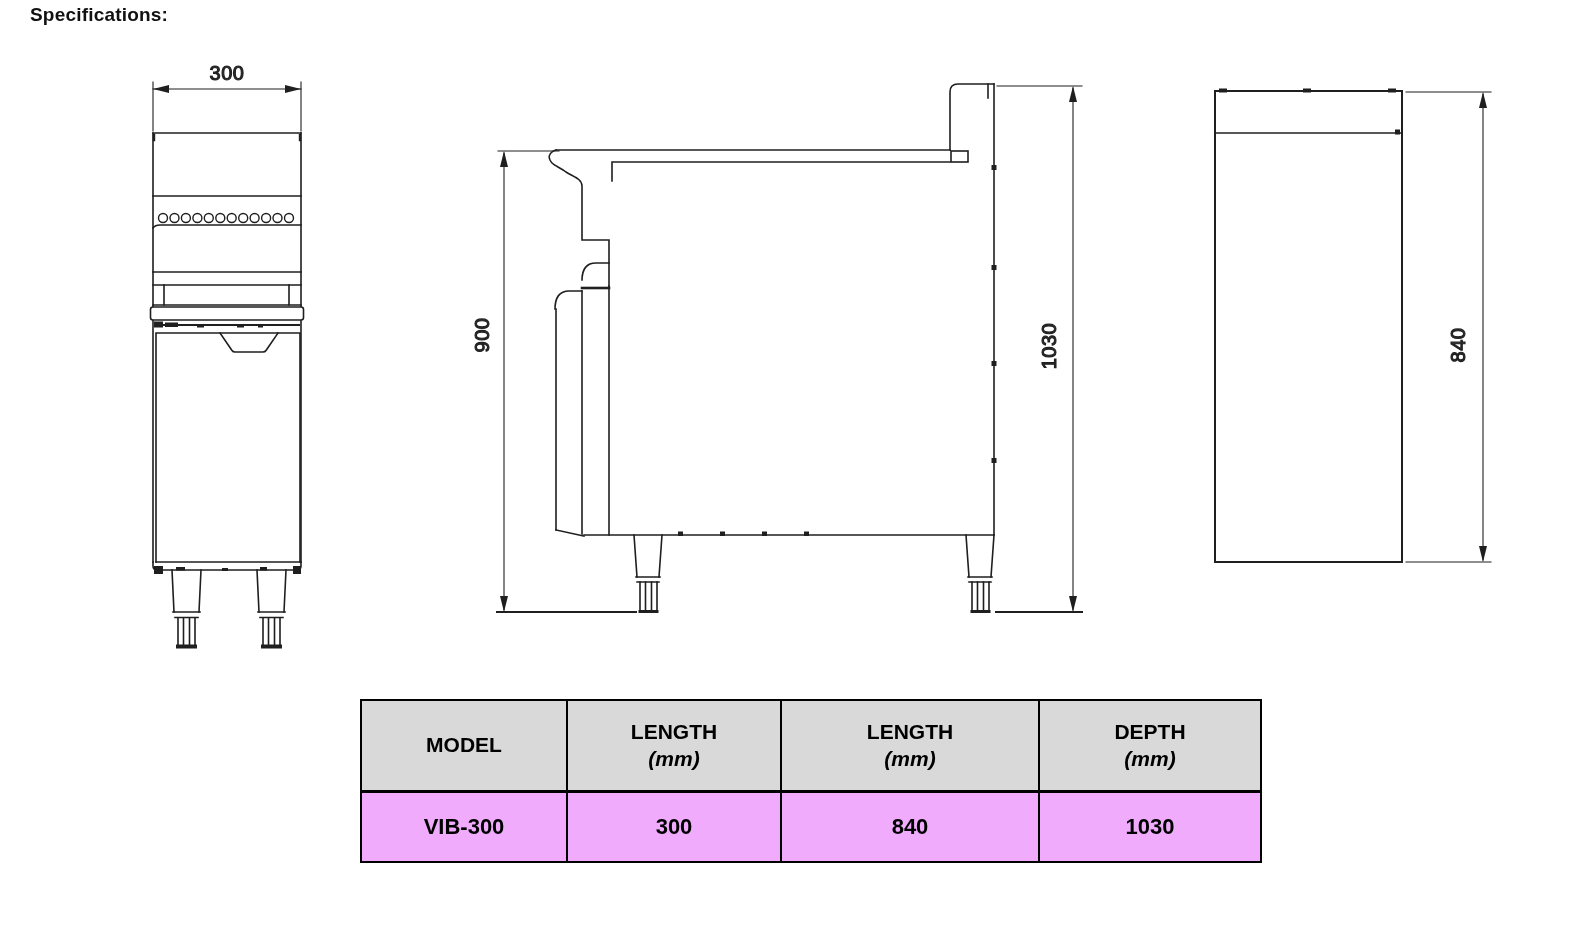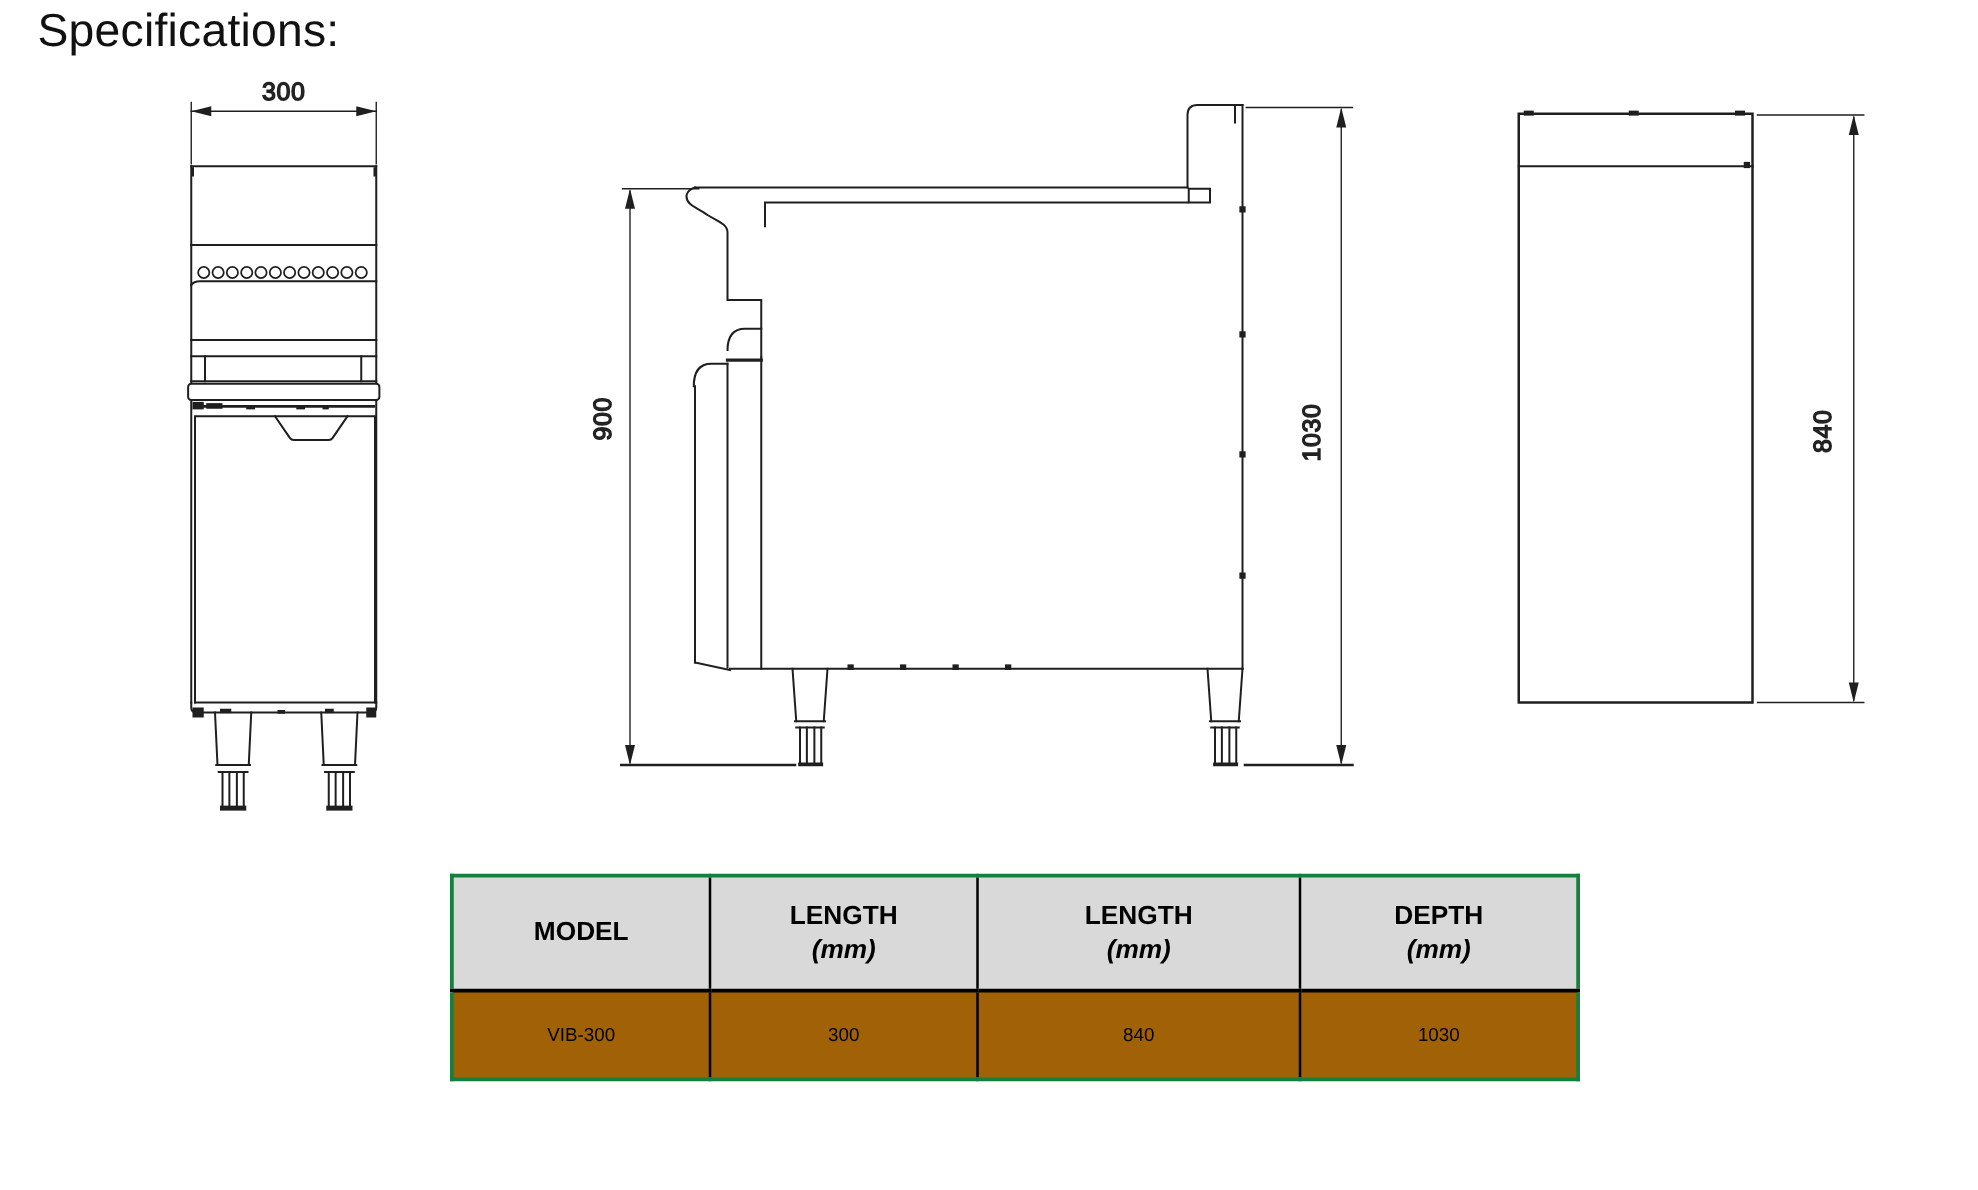--- a/index.html
+++ b/index.html
@@ -1,26 +1,26 @@
 <!DOCTYPE html>
 <html><head>
 <meta charset="utf-8">
 <style>
   html,body{margin:0;padding:0;background:#ffffff;}
   body{width:1582px;height:952px;position:relative;font-family:"Liberation Sans",sans-serif;overflow:hidden;}
   .sheet{position:absolute;inset:0;background:#ffffff;}
-  .title{position:absolute;left:30px;top:4px;font-size:37px;font-weight:normal;color:#111;letter-spacing:.2px;text-align:center;}
+  .title{position:absolute;left:30px;top:4px;font-size:19px;font-weight:bold;color:#111;letter-spacing:.2px;text-align:center;}
   .drawing{position:absolute;left:0;top:0;}
   .dim-text{font-family:"Liberation Sans",sans-serif;font-size:20px;fill:#2a2a2a;letter-spacing:.5px;}
   
   .spec-table{position:absolute;left:360px;top:699px;border-collapse:collapse;table-layout:fixed;background:#fff;}
   .spec-table th,.spec-table td{border:2px solid #000;text-align:center;vertical-align:middle;padding:0;}
-  .spec-table{border:3px solid #15803d;}
+  .spec-table{border:1px solid #15803d;}
   .spec-table thead th{background:#d9d9d9;font-size:21px;font-weight:bold;color:#000;height:89px;line-height:1.25;border-bottom:3px solid #000;}
-  .spec-table tbody td{font-size:15px;font-weight:normal;color:#000;height:68px;background:#a16207;}
+  .spec-table tbody td{font-size:22px;font-weight:bold;color:#000;height:68px;background:#f0abfc;}
   .spec-table .unit{display:block;font-weight:bold;font-style:italic;}
   .spec-table span:empty{display:none;}
   .c-model{width:204px}.c-length{width:212px}.c-depth{width:256px}.c-height{width:220px}
 </style>
 </head>
 <body>
 
 <div class="sheet">
 
   <div class="title">Specifications:</div>

